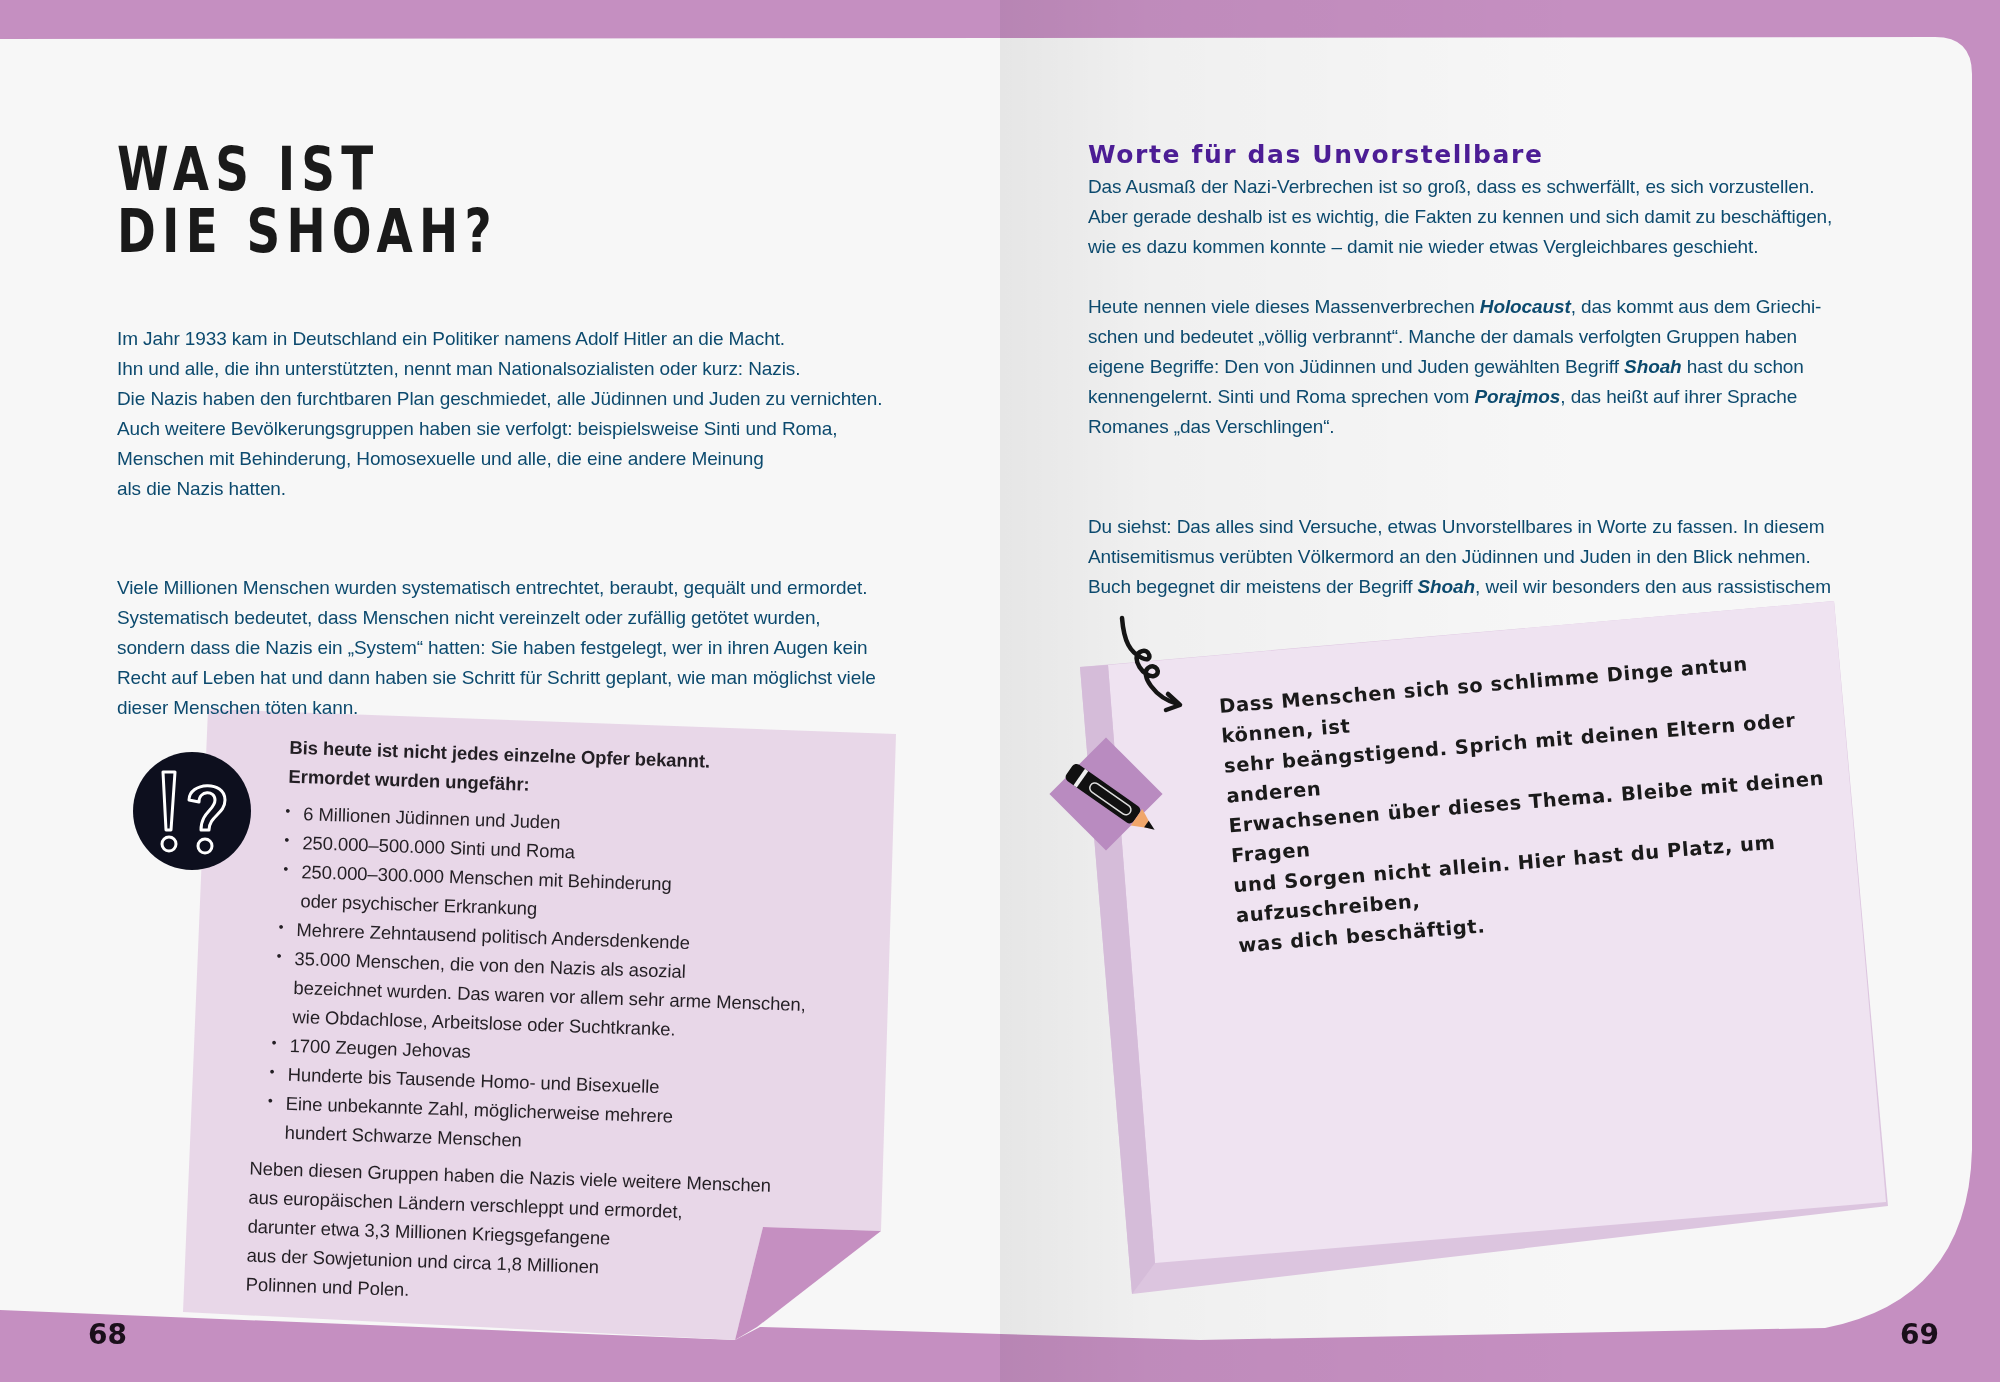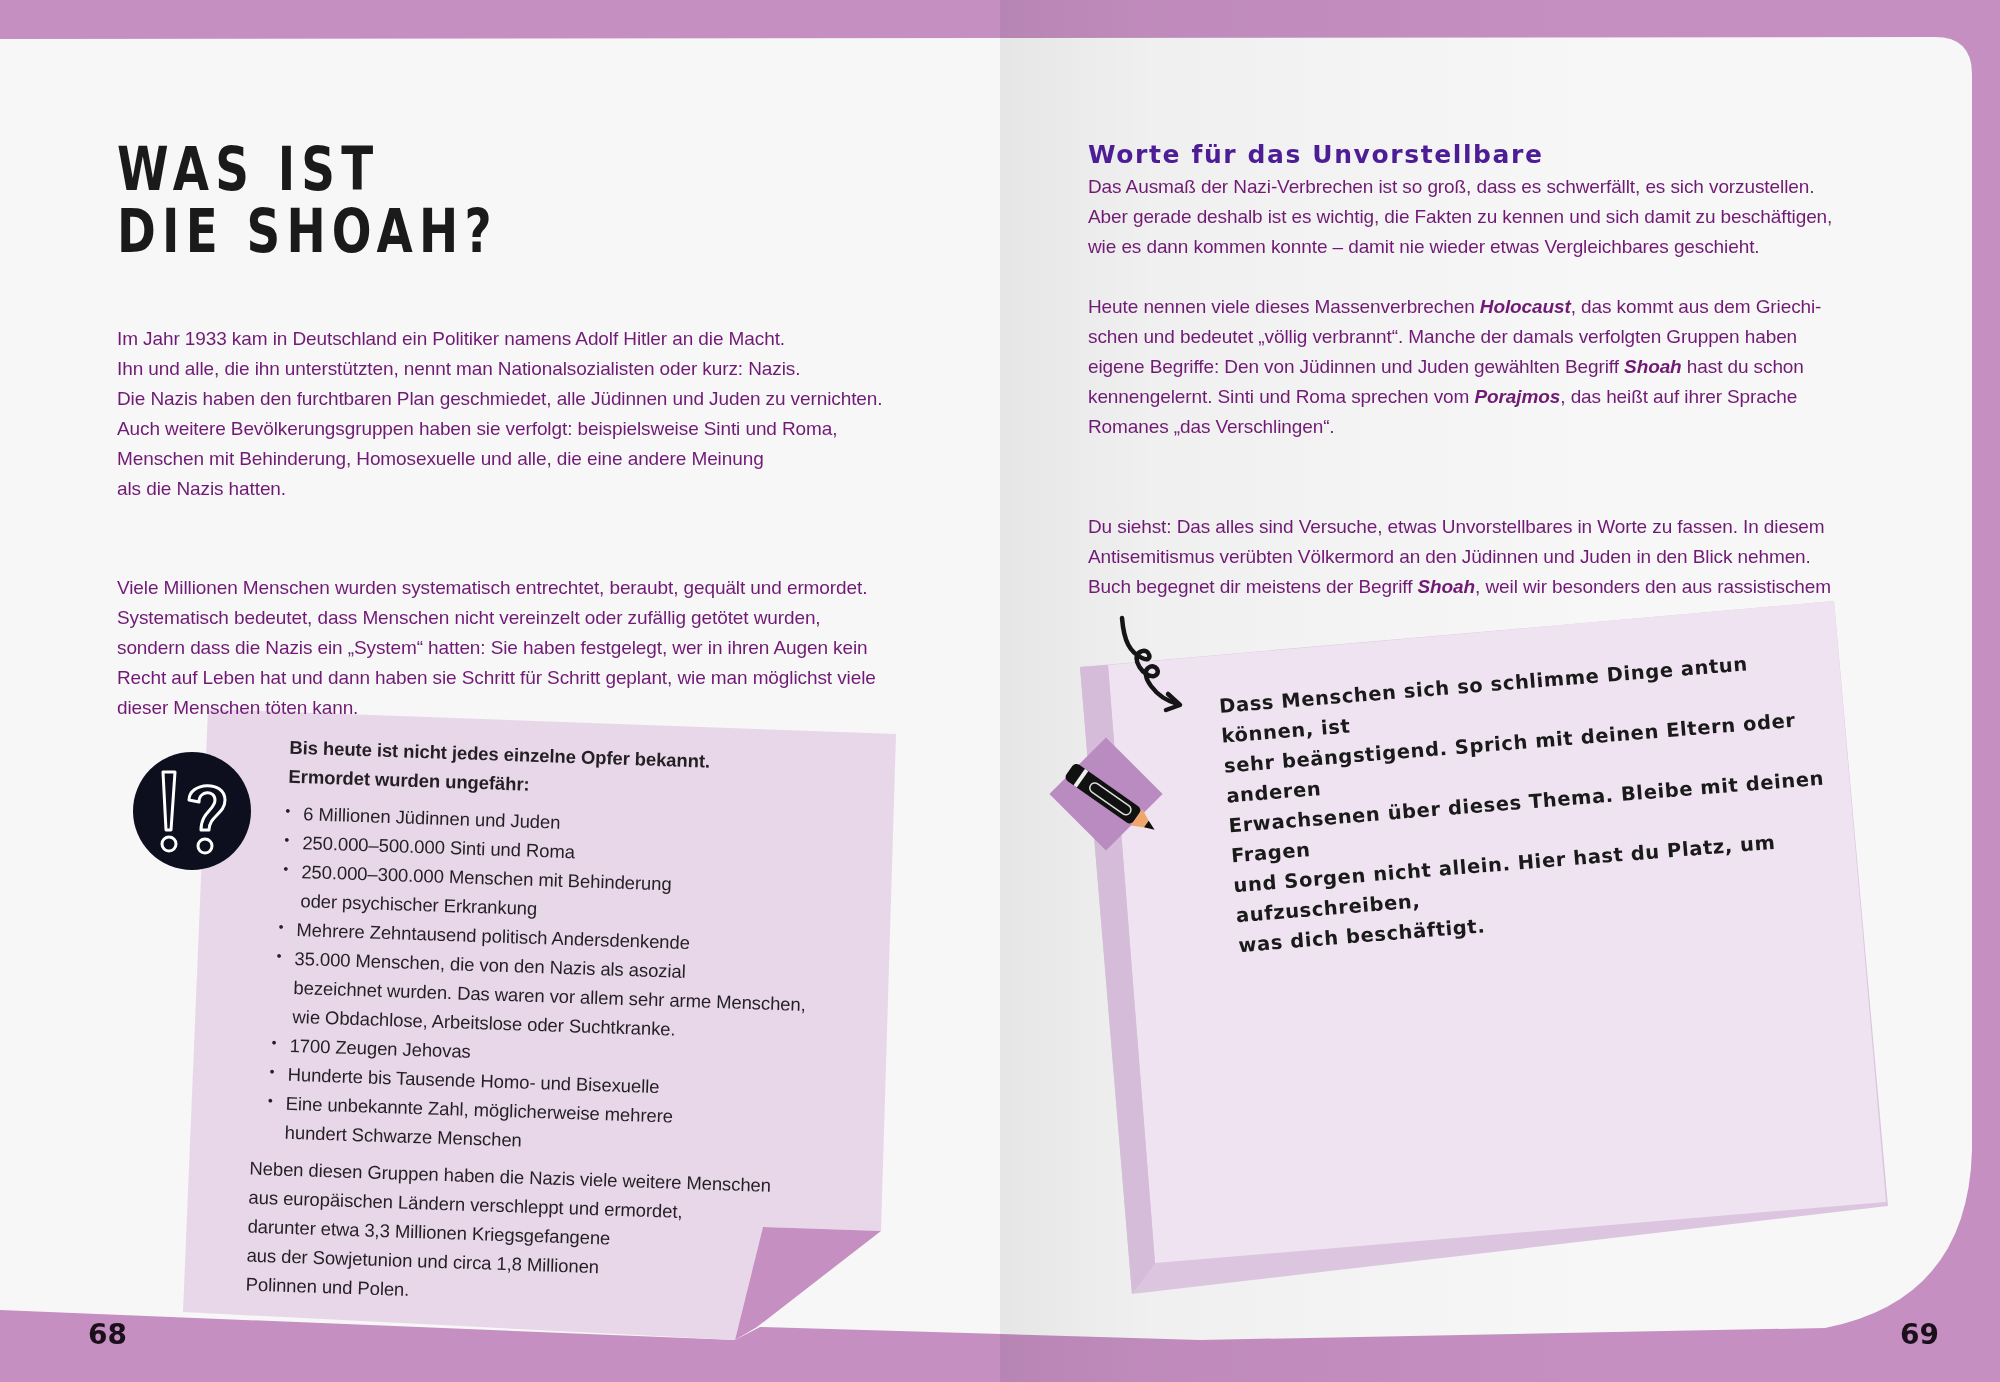--- a/index.html
+++ b/index.html
@@ -1,21 +1,21 @@
 <!DOCTYPE html>
 <html><head>
 <meta charset="utf-8">
 <style>
   html,body{margin:0;padding:0;}
   body{width:2000px;height:1382px;position:relative;overflow:hidden;background:#c58fc1;font-family:"Liberation Sans","DejaVu Sans",sans-serif;color:#1f1b1e;}
   .bg-svg{position:absolute;left:0;top:0;width:2000px;height:1382px;}
   .abs{position:absolute;}
   .title{left:117px;top:138px;font-family:"DejaVu Sans",sans-serif;font-weight:900;font-size:60px;line-height:62px;letter-spacing:8px;color:#1a1a1a;transform:scaleX(0.78);transform-origin:left top;}
   .title div{white-space:nowrap;}
-  .body-text{font-family:"Liberation Sans",sans-serif;font-size:19px;line-height:30px;color:#701a75;letter-spacing:-0.1px;}
+  .body-text{font-family:"Liberation Sans",sans-serif;font-size:19px;line-height:30px;color:#0c4a6e;letter-spacing:-0.1px;}
   .body-text p{margin:0;}
   .left-p1{left:117px;top:324px;width:820px;}
   .left-p2{left:117px;top:534px;width:820px;margin-top:39px;}
   .left-card-text{left:268px;top:732px;width:600px;transform:rotate(1.9deg);transform-origin:left top;font-size:18.5px;line-height:29px;color:#231f24;}
   .left-card-text .lead{font-weight:bold;margin:0 0 8px 22px;}
   .left-card-text ul{list-style:none;margin:0;padding:0 0 0 20px;}
   .left-card-text li{position:relative;padding-left:18px;}
   .left-card-text li::before{content:"•";position:absolute;left:0;top:-2px;font-size:14px;}
   .left-card-text .tail{margin:8px 0 0 8px;}
   .badge{left:133px;top:752px;width:118px;height:118px;border-radius:50%;background:#0d0f1e;}
@@ -133,21 +133,21 @@
   </div>
 </div>
 
 <div class="abs pagenum pn-left">68</div>
 
 <div class="abs right-h">Worte für das Unvorstellbare</div>
 
 <div class="abs body-text right-p right-p1">
   <p>Das Ausmaß der Nazi-Verbrechen ist so groß, dass es schwerfällt, es sich vorzustellen.</p>
   <p>Aber gerade deshalb ist es wichtig, die Fakten zu kennen und sich damit zu beschäftigen,</p>
-  <p>wie es dann kommen konnte – damit nie wieder etwas Vergleichbares geschieht.</p>
+  <p>wie es dazu kommen konnte – damit nie wieder etwas Vergleichbares geschieht.</p>
 </div>
 
 <div class="abs body-text right-p right-p2">
   <p><span>Heute nennen viele dieses Massenverbrechen </span><em class="bi">Holocaust</em><span>, das kommt aus dem Griechi-</span></p>
   <p>schen und bedeutet „völlig verbrannt“. Manche der damals verfolgten Gruppen haben</p>
   <p><span>eigene Begriffe: Den von Jüdinnen und Juden gewählten Begriff </span><em class="bi">Shoah</em><span> hast du schon</span></p>
   <p><span>kennengelernt. Sinti und Roma sprechen vom </span><em class="bi">Porajmos</em><span>, das heißt auf ihrer Sprache</span></p>
   <p>Romanes „das Verschlingen“.</p>
 </div>
 

